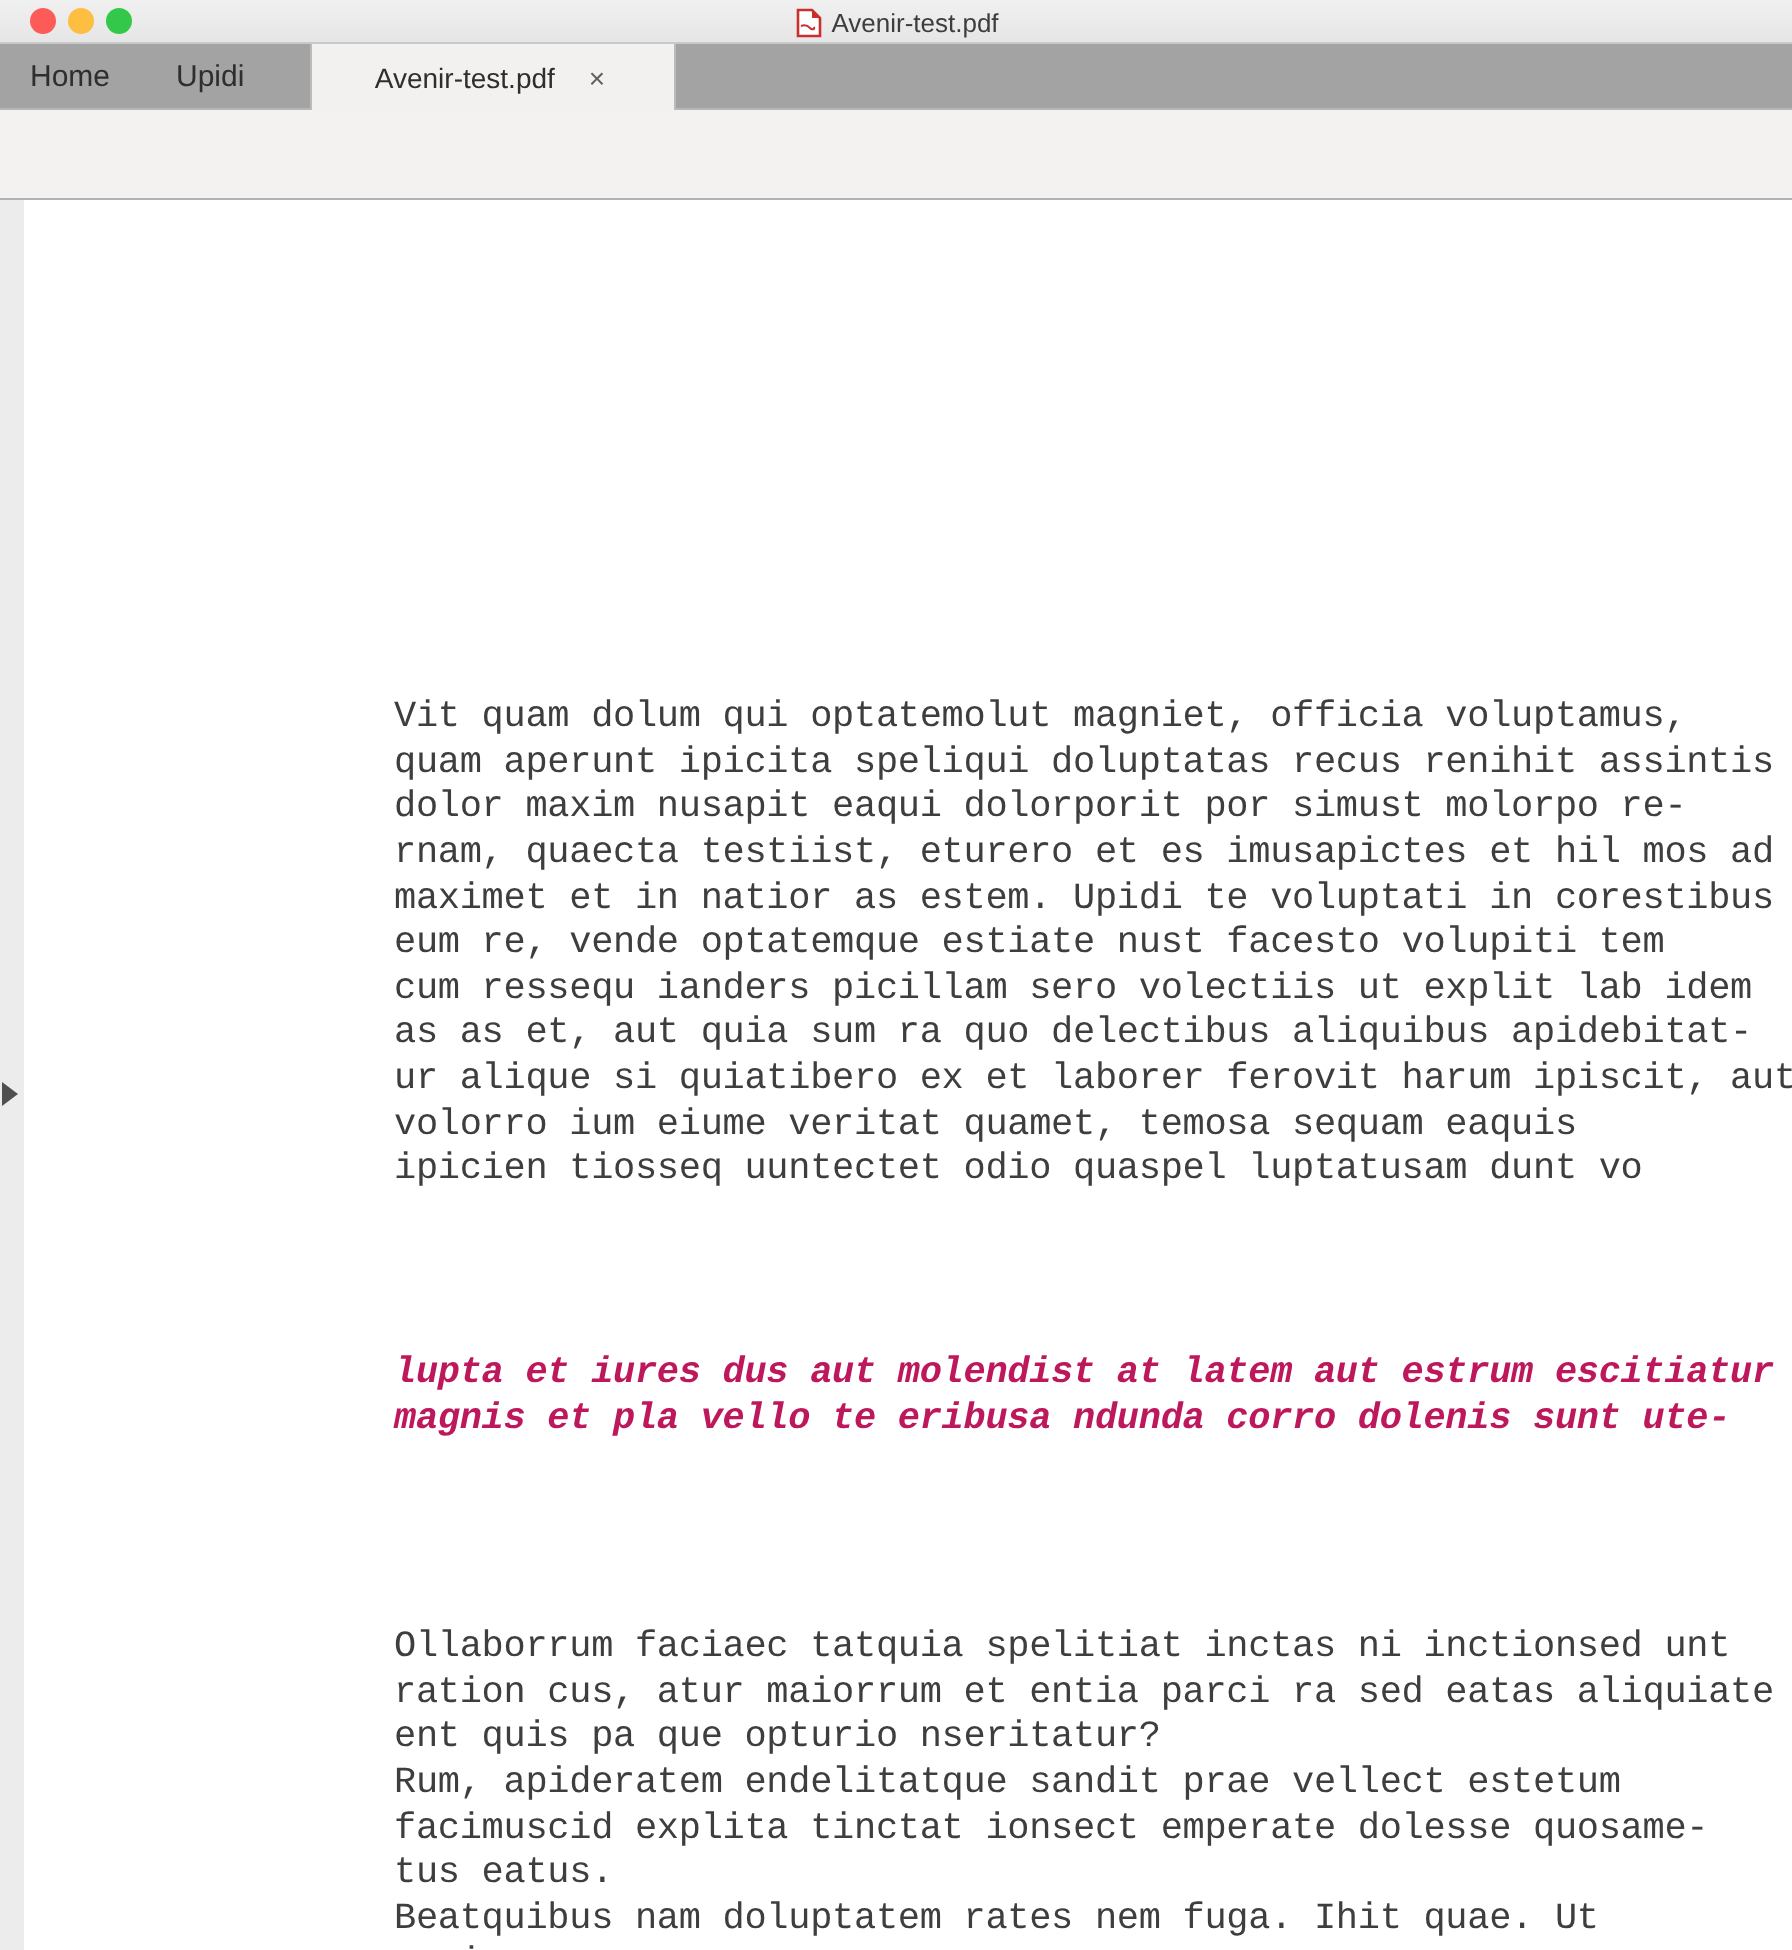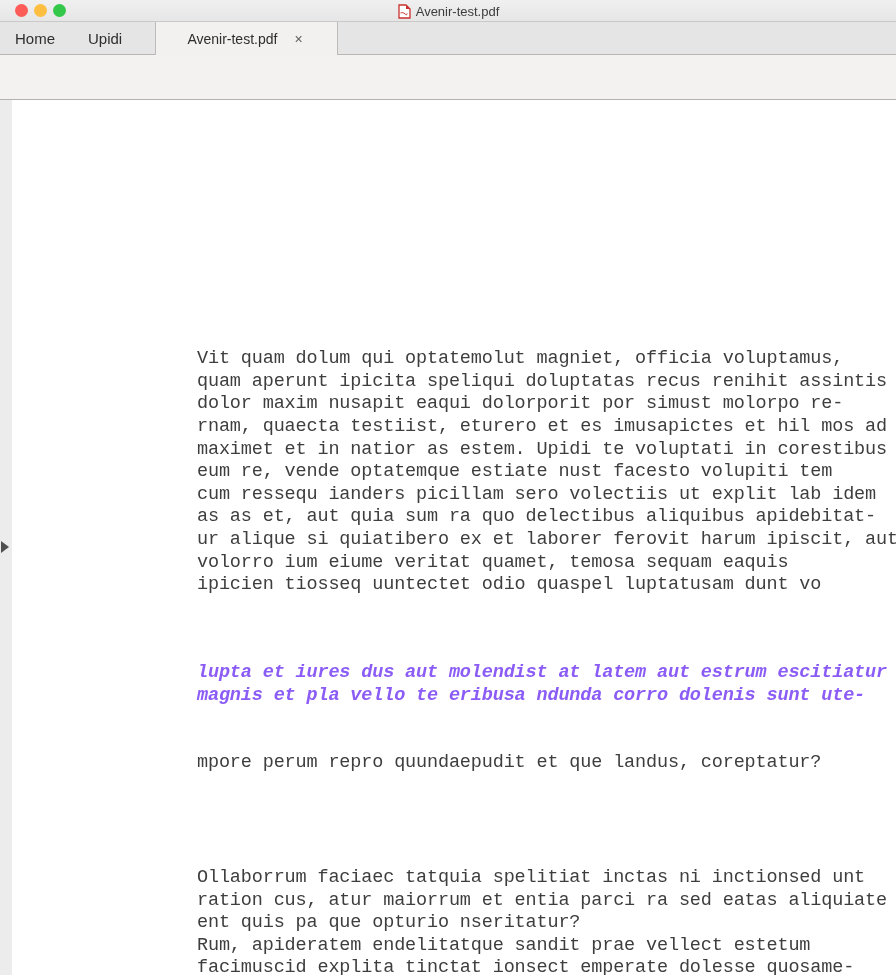--- a/index.html
+++ b/index.html
@@ -12,21 +12,21 @@
     background:linear-gradient(#f0f0f0,#e6e6e6); border-bottom:1px solid #c9c9c9;
     display:flex; align-items:center; }
   .traffic { position:absolute; left:15px; top:4px; display:flex; gap:6px; }
   .light { width:13px; height:13px; border-radius:50%; }
   .title-center { position:absolute; left:0; right:0; top:0; height:22px;
     display:flex; align-items:center; justify-content:center; gap:5px;
     font-size:13px; color:#3d3d3d; }
 
   
   .tabbar { position:absolute; left:0; top:22px; width:896px; height:33px;
-    background:#e5e5e5; border-bottom:1px solid #b9b7b6; }
+    background:#a3a3a3; border-bottom:1px solid #b9b7b6; }
   .tab-plain { position:absolute; top:0; height:33px; display:flex; align-items:center;
     font-size:15px; color:#2e2e2e; cursor:default; }
   .tab-home { left:15px; }
   .tab-tools { left:88px; }
   .tab-active { position:absolute; left:155px; top:0; width:183px; height:34px;
     background:#f2f1f0; border-left:1px solid #bdbbba; border-right:1px solid #bdbbba;
     display:flex; align-items:center; justify-content:center; gap:14px;
     font-size:14px; color:#2e2e2e; }
   .tab-close { font-size:14px; color:#5f5f5f; line-height:1; padding:2px 3px; }
 
@@ -52,21 +52,21 @@
   .docarea { position:absolute; left:0; top:100px; width:896px; height:875px; background:#fff;font-family:Liberation Mono, monospace; }
   .leftrail { position:absolute; left:0; top:0; width:12px; height:875px; background:#ececec; }
   .expander { position:absolute; left:1px; top:440px; width:10px; height:14px;
     display:flex; align-items:center; }
   .expander .tri { width:0; height:0; border-top:6px solid transparent;
     border-bottom:6px solid transparent; border-left:8px solid #4f4f4f; }
 
   .page-text { position:absolute; left:197px; top:203px; width:560px;
     font-size:18.5px; line-height:22.6px; letter-spacing:-0.15px;
     color:#3e3e3e; white-space:pre; }
-  .para2-bold { margin-top:20px; font-weight:700; font-style:italic; color:#8b5cf6; }
+  .para2-bold { margin-top:34px; font-weight:700; font-style:italic; color:#be185d; }
   .para3 { margin-top:47px; }
 
   svg { display:block; }
 </style>
 </head>
 <body>
 
 <div id="app">
 
   <div class="titlebar">
@@ -285,21 +285,20 @@
 rnam, quaecta testiist, eturero et es imusapictes et hil mos ad
 maximet et in natior as estem. Upidi te voluptati in corestibus
 eum re, vende optatemque estiate nust facesto volupiti tem
 cum ressequ ianders picillam sero volectiis ut explit lab idem
 as as et, aut quia sum ra quo delectibus aliquibus apidebitat-
 ur alique si quiatibero ex et laborer ferovit harum ipiscit, aut
 volorro ium eiume veritat quamet, temosa sequam eaquis
 ipicien tiosseq uuntectet odio quaspel luptatusam dunt vo</div>
       <div class="para2-bold">lupta et iures dus aut molendist at latem aut estrum escitiatur
 magnis et pla vello te eribusa ndunda corro dolenis sunt ute-</div>
-      <div>mpore perum repro quundaepudit et que landus, coreptatur?</div>
       <div class="para3">Ollaborrum faciaec tatquia spelitiat inctas ni inctionsed unt
 ration cus, atur maiorrum et entia parci ra sed eatas aliquiate
 ent quis pa que opturio nseritatur?
 Rum, apideratem endelitatque sandit prae vellect estetum
 facimuscid explita tinctat ionsect emperate dolesse quosame-
 tus eatus.
 Beatquibus nam doluptatem rates nem fuga. Ihit quae. Ut
 eario es</div>
     </div>
   </div>

